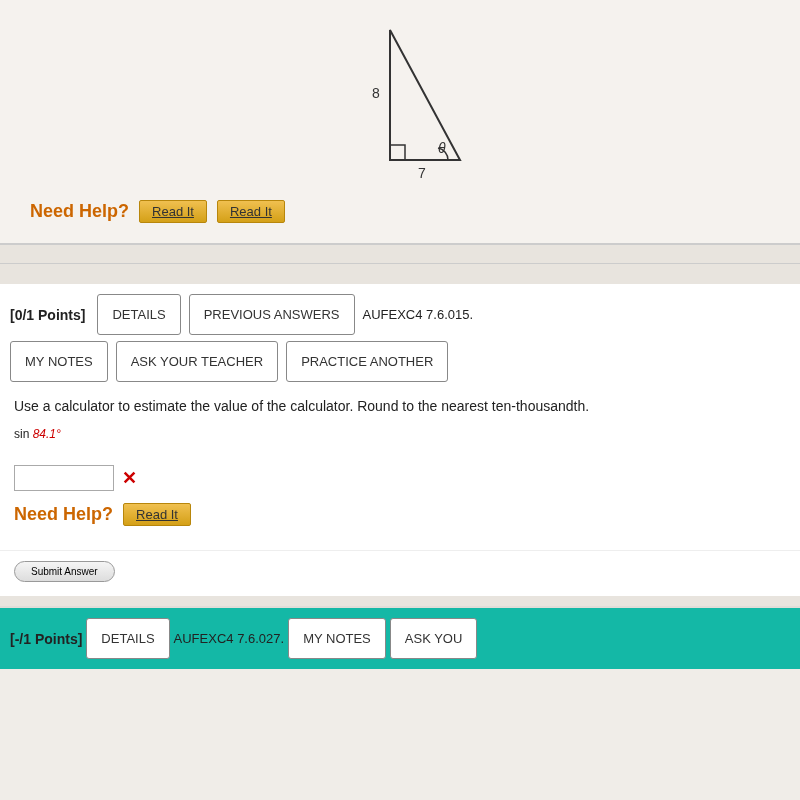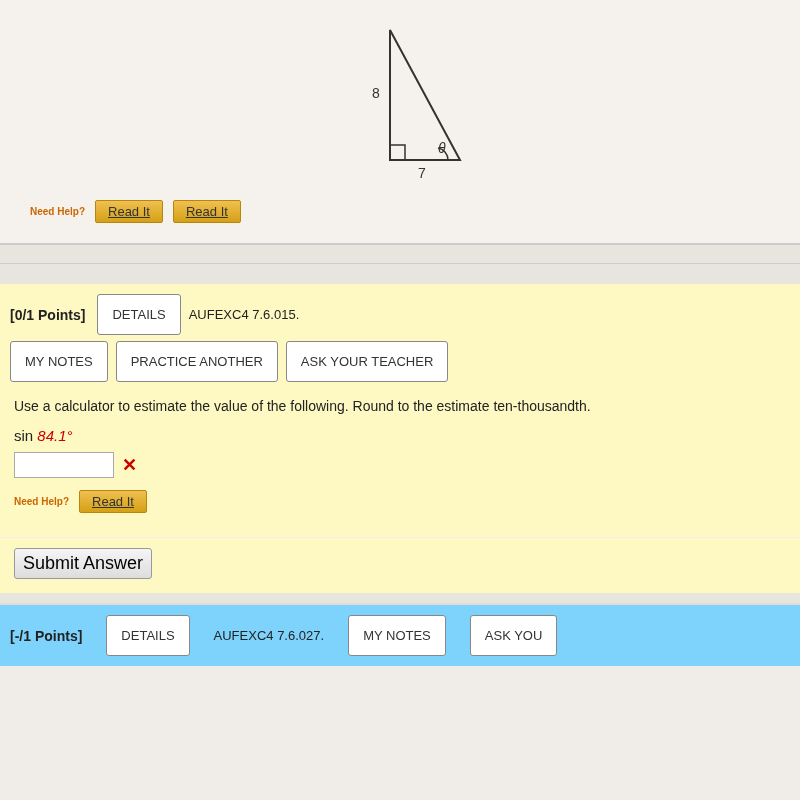--- a/index.html
+++ b/index.html
@@ -31,21 +31,21 @@
     .need-help-row {
       display: flex;
       align-items: center;
       gap: 10px;
       margin-top: 8px;
     }
 
     .need-help-label {
       color: #cc6600;
       font-weight: bold;
-      font-size: 10px;
+      font-size: 18px;
     }
 
     .help-btn {
       border: 1px solid #b8860b;
       background: linear-gradient(to bottom, #f0c050, #d4a017);
       color: #333;
       padding: 3px 12px;
       font-size: 13px;
       cursor: pointer;
       border-radius: 2px;
@@ -54,21 +54,21 @@
     }
 
     .divider {
       height: 20px;
       background: #e8e4de;
       border-top: 1px solid #ccc;
       border-bottom: 1px solid #ccc;
     }
 
     .main-section {
-      background: #fef9c3;
+      background: #ffffff;
       padding: 0;
     }
 
     .points-bar {
       display: flex;
       align-items: center;
       gap: 8px;
       padding: 10px 10px 0 10px;
       flex-wrap: wrap;
     }
@@ -110,23 +110,23 @@
     }
 
     .question-text {
       font-size: 14px;
       color: #222;
       margin-bottom: 10px;
       line-height: 1.5;
     }
 
     .sin-label {
-      font-size: 15px;
-      color: #222;
-      margin-bottom: 8px;
+      font-size: 12px;
+      color: #222;
+      margin-bottom: 24px;
     }
 
     .sin-value {
       color: #cc0000;
       font-style: italic;
     }
 
     .answer-row {
       display: flex;
       align-items: center;
@@ -157,32 +157,32 @@
 
     .submit-section {
       padding: 0 14px 14px 14px;
       border-top: 1px solid #eee;
       padding-top: 10px;
     }
 
     .submit-btn {
       border: 1px solid #999;
       background: linear-gradient(to bottom, #f5f5f5, #ddd);
-      padding: 4px 8px;
-      font-size: 18px;
+      padding: 4px 16px;
+      font-size: 10px;
       cursor: pointer;
-      border-radius: 3px;
+      border-radius: 12px;
     }
 
     .bottom-bar {
       display: flex;
       align-items: center;
-      gap: 24px;
+      gap: 4px;
       padding: 10px 10px;
-      background: #7dd3fc;
+      background: #14b8a6;
       border-top: 2px solid #e0ddd8;
       flex-wrap: wrap;
     }
 
     .bottom-points-label {
       font-size: 14px;
       font-weight: bold;
       color: #222;
     }
   </style>
@@ -214,31 +214,32 @@
 </div>
 
 <div class="divider"></div>
 <div style="height:20px; background:#e8e4de;"></div>
 
 <div class="main-section">
 
   <div class="points-bar">
     <span class="points-label">[0/1 Points]</span>
     <button class="tab-btn">DETAILS</button>
+    <button class="tab-btn">PREVIOUS ANSWERS</button>
     <span class="code-label">AUFEXC4 7.6.015.</span>
   </div>
 
   <div class="notes-bar">
     <button class="tab-btn">MY NOTES</button>
+    <button class="tab-btn">ASK YOUR TEACHER</button>
     <button class="tab-btn">PRACTICE ANOTHER</button>
-    <button class="tab-btn">ASK YOUR TEACHER</button>
   </div>
 
   <div class="question-content">
-    <p class="question-text">Use a calculator to estimate the value of the following. Round to the estimate ten-thousandth.</p>
+    <p class="question-text">Use a calculator to estimate the value of the calculator. Round to the nearest ten-thousandth.</p>
     <p class="sin-label">
       sin <span class="sin-value">84.1°</span>
     </p>
     <div class="answer-row">
       <input class="answer-input" type="text" value="" style="">
       <span class="wrong-icon">✕</span>
     </div>
     <div class="need-help-row2">
       <span class="need-help-label">Need Help?</span>
       <button class="help-btn">Read It</button>

